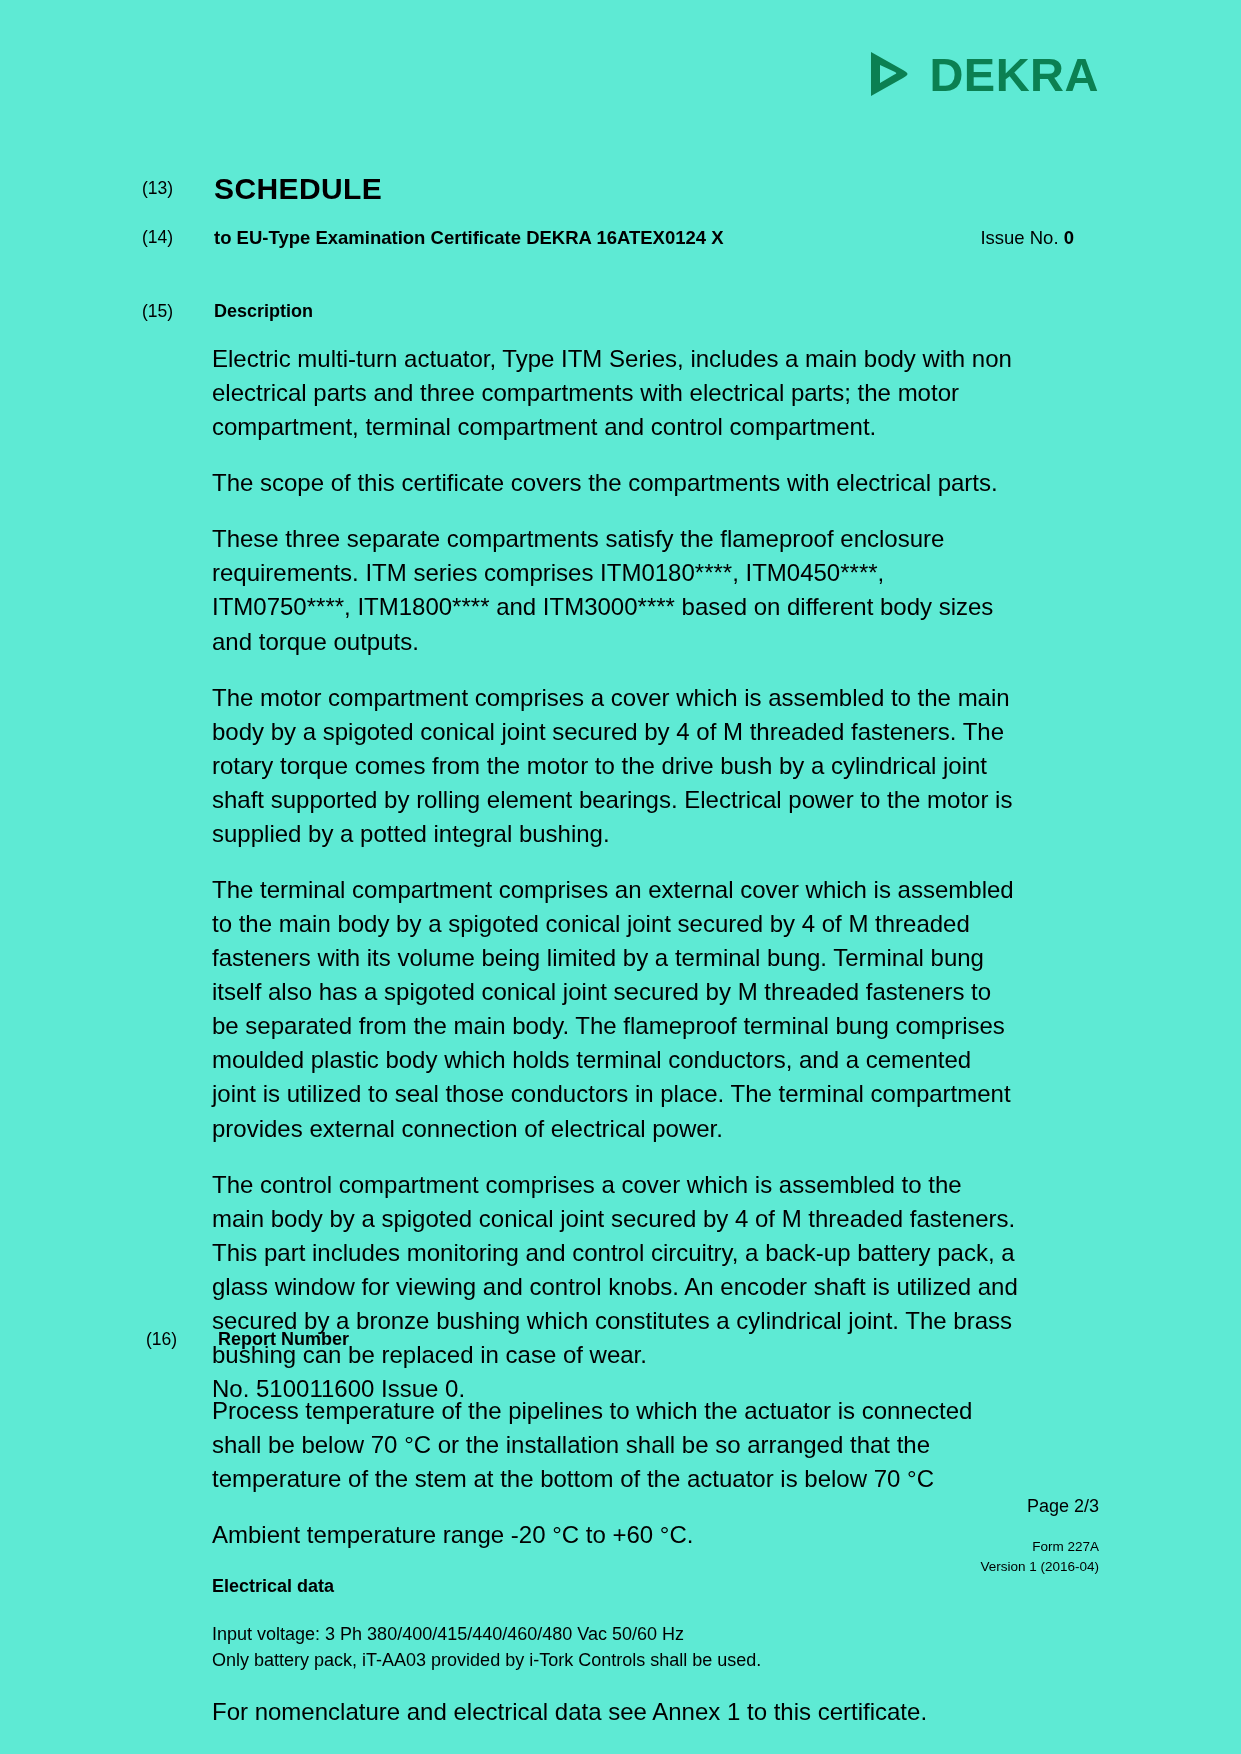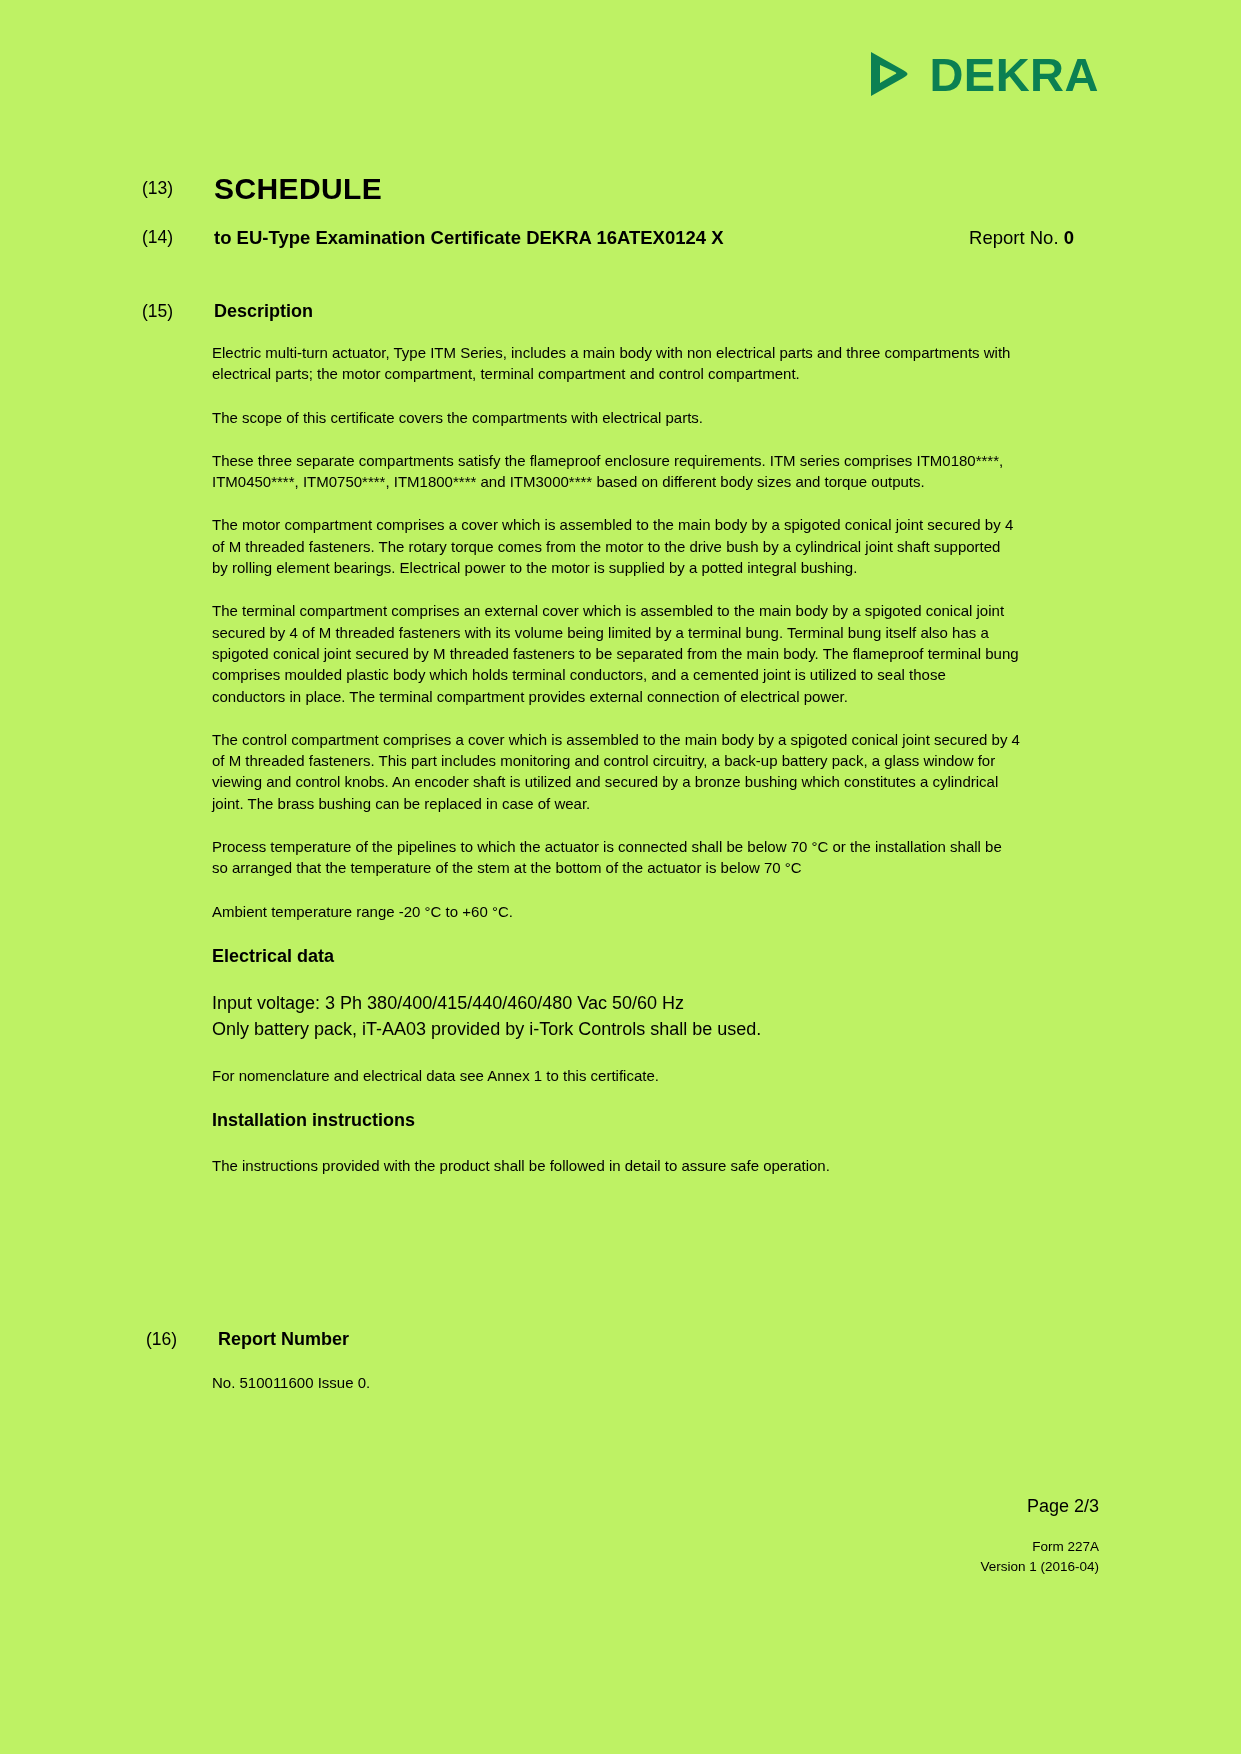--- a/index.html
+++ b/index.html
@@ -8,21 +8,21 @@
     background: #ffffff;
   }
   body {
     font-family: "Liberation Sans", sans-serif;
     color: #000000;
   }
   .page {
     position: relative;
     width: 1241px;
     height: 1754px;
-    background: #bef264;
+    background: #5eead4;
     box-sizing: border-box;
     overflow: hidden;
   }
 
   
   .logo-area {
     position: absolute;
     top: 48px;
     right: 142px;
     display: flex;
@@ -93,21 +93,21 @@
   }
 
   
   .body-col {
     position: absolute;
     left: 212px;
     width: 808px;
   }
   p.para {
     margin: 0 0 22px 0;
-    font-size: 15px;
+    font-size: 24px;
     line-height: 1.42;
     text-align: left;
   }
   p.para.tight { margin-bottom: 0; }
   .sub-head {
     margin: 0 0 22px 0;
     font-size: 18px;
     font-weight: bold;
     line-height: 1.42;
   }
@@ -157,21 +157,21 @@
       <div class="title-schedule">SCHEDULE</div>
     </div>
   </div>
 
   <div class="clause" style="left:142px; top:226px; width:960px;">
     <div class="clause-num">(14)</div>
     <div class="clause-body">
       <div class="subtitle-line">
         <span class="subtitle-text">to EU-Type Examination Certificate DEKRA 16ATEX0124 X</span>
         <span class="issue-block">
-          <span class="issue-label">Report No.</span>
+          <span class="issue-label">Issue No.</span>
           <span class="issue-value">0</span>
         </span>
       </div>
     </div>
   </div>
 
   <div class="clause" style="left:142px; top:300px; width:960px;">
     <div class="clause-num">(15)</div>
     <div class="clause-body">
       <div class="section-head">Description</div>

